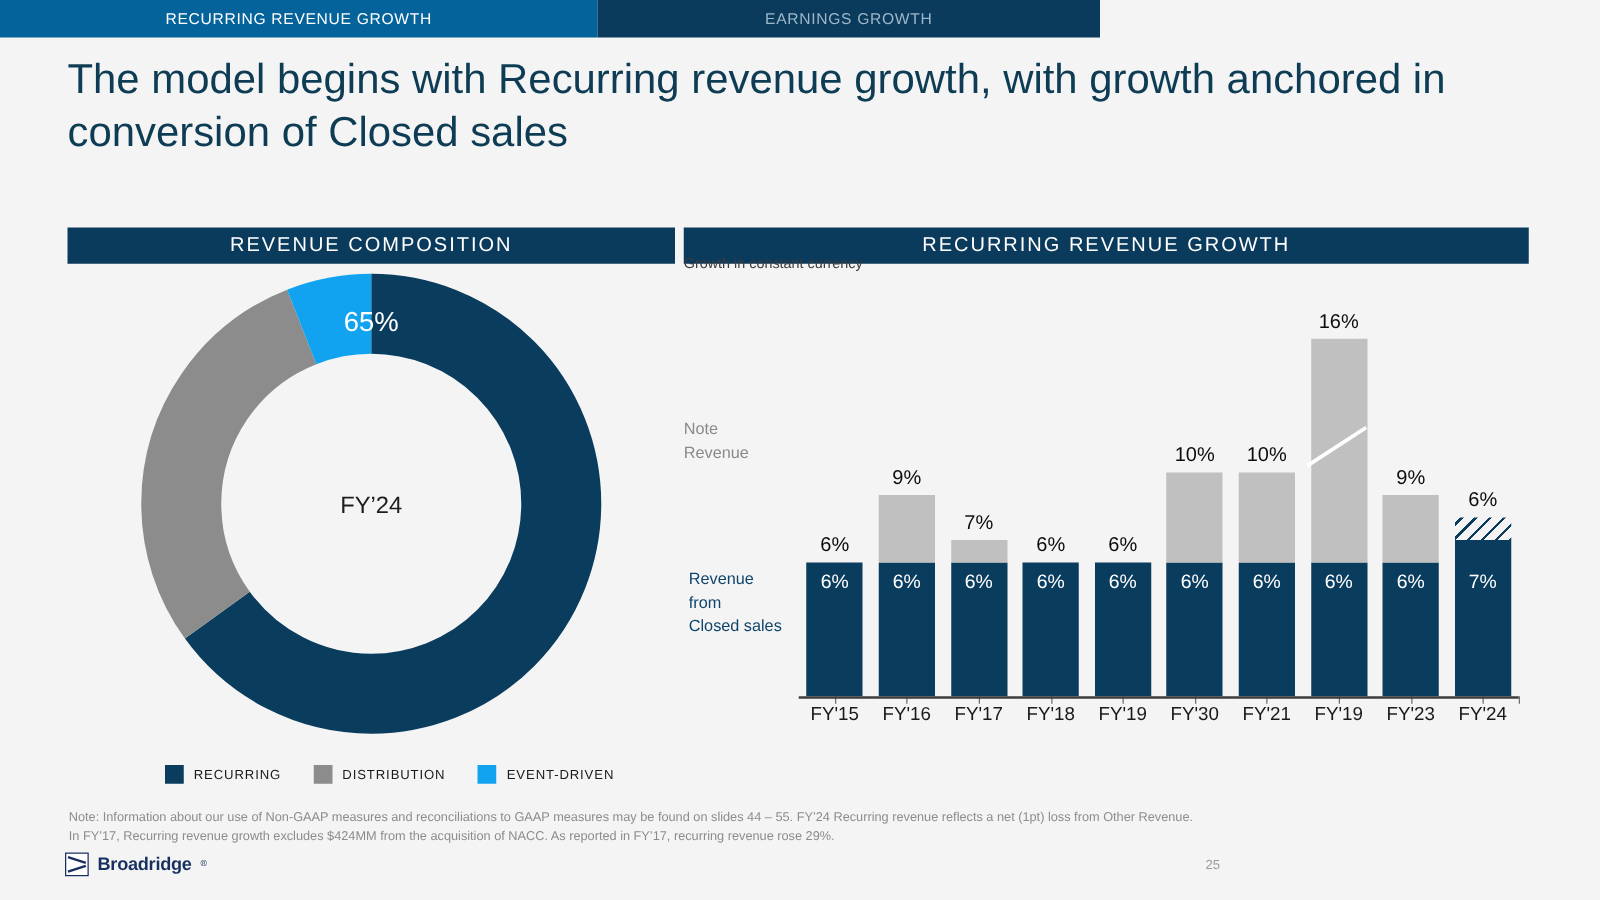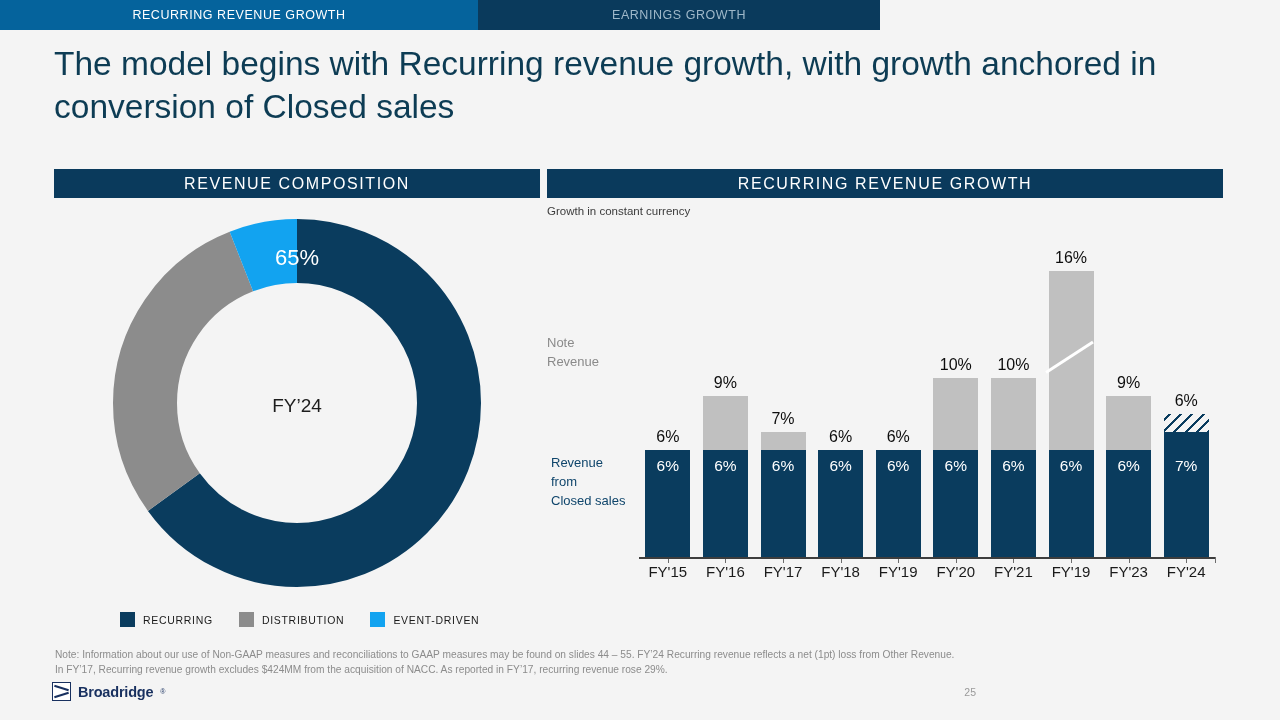--- a/index.html
+++ b/index.html
@@ -19,37 +19,37 @@
   .tab.t1 { width: 402px; background: #0a3a5c; color: #9fb8c9; }
   .tab.t2 { width: 400px; background: #0a3a5c; color: #9fb8c9; }
 
   
   .title { position: absolute; left: 54px; top: 42px; width: 1130px;
            font-size: 33.5px; line-height: 43px; color: #0d3c54; font-weight: 400; }
 
   
   .secbar { position: absolute; height: 29px; background: #0a3a5c; color: #fff;
             display: flex; align-items: center; justify-content: center;
-            font-size: 16px; letter-spacing: 1.6px; }
+            font-size: 16px; letter-spacing: 1.6px; margin-top: 13px; }
   .secbar.left  { left: 54px;  top: 169px; width: 486px; }
   .secbar.right { left: 547px; top: 169px; width: 676px; }
 
   .subnote { position: absolute; left: 547px; top: 205px; font-size: 11.5px; color: #3c3c3c; }
 
   
   .donut-wrap { position: absolute; left: 112px; top: 218px; width: 370px; height: 370px; }
   .donut-center { position: absolute; left: 50%; top: 50%; transform: translate(-50%,-50%);
                   text-align: center; width: 240px; }
   .donut-center .big { font-size: 33px; font-weight: bold; color: #111; letter-spacing: -.3px; }
   .donut-center .sm  { font-size: 19px; color: #1d1d1d; margin-top: 4px; line-height: 21px; }
   .donut-label { position: absolute; left: 0; right: 0; top: 27px; text-align: center;
                  color: #fff; font-size: 22px; }
 
   
-  .legend { position: absolute; left: 120px; top: 612px; display: flex; align-items: center; gap: 26px; }
+  .legend { position: absolute; left: 132px; top: 612px; display: flex; align-items: center; gap: 26px; }
   .legend .item { display: flex; align-items: center; gap: 8px; }
   .legend .sw { width: 15px; height: 15px; display: inline-block; }
   .legend .lb { font-size: 10.5px; letter-spacing: .7px; color: #1a1a1a; }
 
   
   .chart { position: absolute; left: 547px; top: 215px; width: 676px; height: 350px; }
   .axis { position: absolute; left: 92px; top: 342px; width: 576px; height: 1.5px; background: #3d3d3d; }
   .bars { position: absolute; left: 92px; top: 0; width: 576px; height: 342px; }
   .barcol { position: absolute; bottom: 0; width: 45px; height: 342px; }
   .tick { position: absolute; bottom: -0px; width: 1px; height: 6px; background: #6d6d6d; }
@@ -193,21 +193,21 @@
         <div class="tick" style="left: 259.2px; top: 342px;"></div>
         <div class="xlabel" style="left: 221.2px;">FY'19</div>
         <div class="barcol" style="left: 294.3px;">
           <div class="seg-bottom" style="height: 107.4px;">
             <span>6%</span>
           </div>
           <div class="seg-top" style="height: 71.6px; bottom: 107.4px;"></div>
           <div class="toplabel" style="bottom: 183px;">10%</div>
         </div>
         <div class="tick" style="left: 316.8px; top: 342px;"></div>
-        <div class="xlabel" style="left: 278.8px;">FY'20</div>
+        <div class="xlabel" style="left: 278.8px;">FY'30</div>
         <div class="barcol" style="left: 351.9px;">
           <div class="seg-bottom" style="height: 107.4px;">
             <span>6%</span>
           </div>
           <div class="seg-top" style="height: 71.6px; bottom: 107.4px;"></div>
           <div class="toplabel" style="bottom: 183px;">10%</div>
         </div>
         <div class="tick" style="left: 374.4px; top: 342px;"></div>
         <div class="xlabel" style="left: 336.4px;">FY'21</div>
         <div class="barcol" style="left: 409.5px;">

